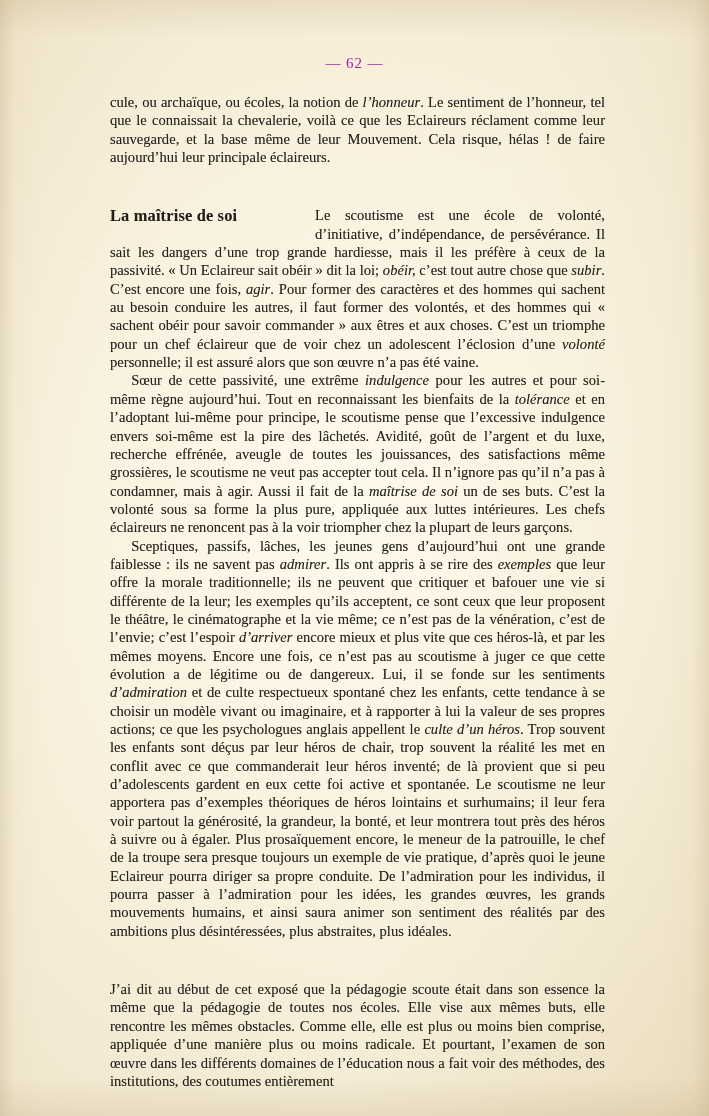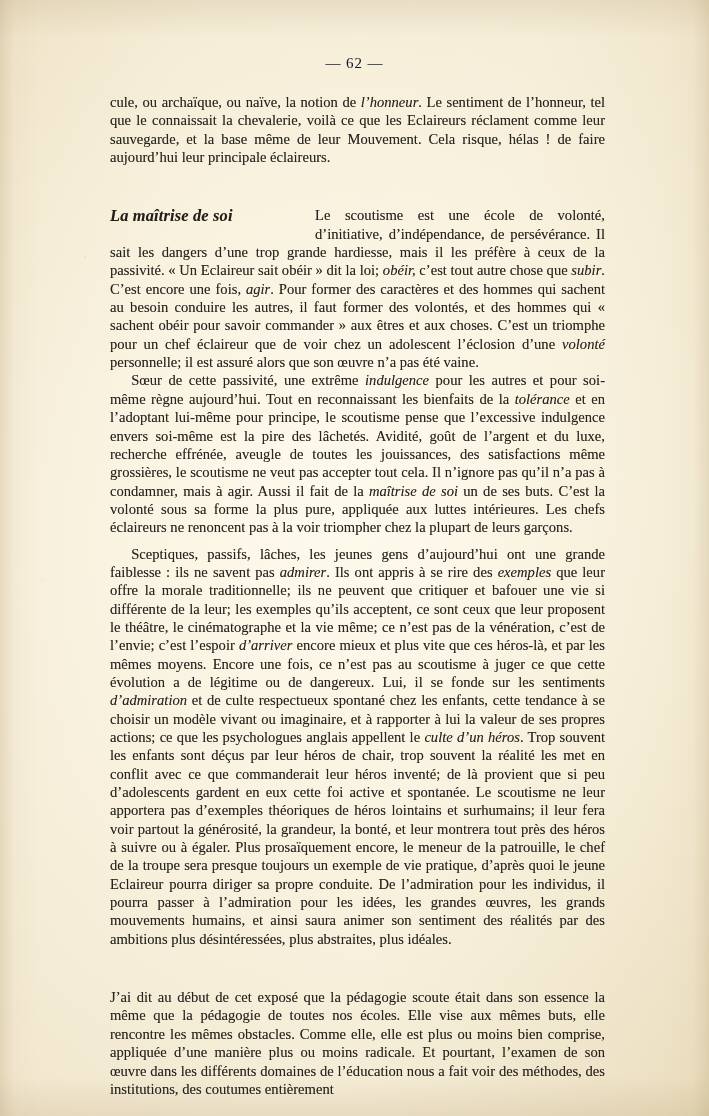--- a/index.html
+++ b/index.html
@@ -63,42 +63,42 @@
   }
 
   .folio {
     position: absolute;
     top: 55px;
     left: 0;
     right: 0;
     text-align: center;
     font-size: 15px;
     letter-spacing: .06em;
-    color: #0f172a;
+    color: #a21caf;
   }
 
   .text-block {
     position: absolute;
     left: 110px;
     top: 93px;
     width: 495px;
     color: #26231d;
   }
 
   p.para {
     margin: 0;
     font-size: 14.6px;
     line-height: 18.35px;
     text-align: justify;
     text-justify: inter-word;
     color: #272420;
     -webkit-font-smoothing: antialiased;
   }
   p.para.indent { text-indent: 1.45em; }
-  p.para + p.para { margin-top: 8px; }
+  p.para + p.para { margin-top: 0; }
 
   
   .section {
     position: relative;
     margin-top: 17px;
   }
   .section-head {
     font-size: 16.4px;
     font-weight: bold;
     line-height: 20px;
@@ -109,21 +109,21 @@
   .section-head .l2 {
     display: block;
     text-align: right;
   }
 
   
   .head-float {
     float: left;
     margin: 0 9px 0 0;
   }
-  .head-float.w-maitrise { width: 196px; font-style: italic; }
+  .head-float.w-maitrise { width: 196px; }
   .head-float.w-mots { width: 192px; }
 
   .section .para-first {
     text-indent: 0;
     margin-top: 40px;
   }
   .clear { clear: both; }
 
   em { font-style: italic; }
   .sp-before { margin-top: 14px; }
@@ -139,21 +139,21 @@
 <div class="paper"></div>
 <div class="speckle"></div>
 
 <div class="page">
 
   <div class="folio">— 62 —</div>
 
   <div class="text-block">
 
     <p class="para">
-      <span>cule, ou archaïque, ou naïve, la notion de </span><em>l’honneur</em><span>. Le sentiment de l’honneur, tel que le connaissait la chevalerie, voilà ce que les Eclaireurs réclament comme leur sauvegarde, et la base même de leur Mouvement. Cela risque, hélas ! de faire aujourd’hui leur principale éclaireurs.</span>
+      <span>cule, ou archaïque, ou écoles, la notion de </span><em>l’honneur</em><span>. Le sentiment de l’honneur, tel que le connaissait la chevalerie, voilà ce que les Eclaireurs réclament comme leur sauvegarde, et la base même de leur Mouvement. Cela risque, hélas ! de faire aujourd’hui leur principale éclaireurs.</span>
     </p>
 
     <div class="section">
       <div class="section-head head-float w-maitrise">
         <span class="l1">La maîtrise de soi</span>
       </div>
       <p class="para para-first">
         <span>Le scoutisme est une école de volonté, d’initiative, d’indépendance, de persévérance. Il sait les dangers d’une trop grande hardiesse, mais il les préfère à ceux de la passivité. « Un Eclaireur sait obéir » dit la loi; </span><em>obéir,</em><span> c’est tout autre chose que </span><em>subir</em><span>. C’est encore une fois, </span><em>agir</em><span>. Pour former des caractères et des hommes qui sachent au besoin conduire les autres, il faut former des volontés, et des hommes qui « sachent obéir pour savoir commander » aux êtres et aux choses. C’est un triomphe pour un chef éclaireur que de voir chez un adolescent l’éclosion d’une </span><em>volonté</em><span> personnelle; il est assuré alors que son œuvre n’a pas été vaine.</span>
       </p>
       <div class="clear"></div>

